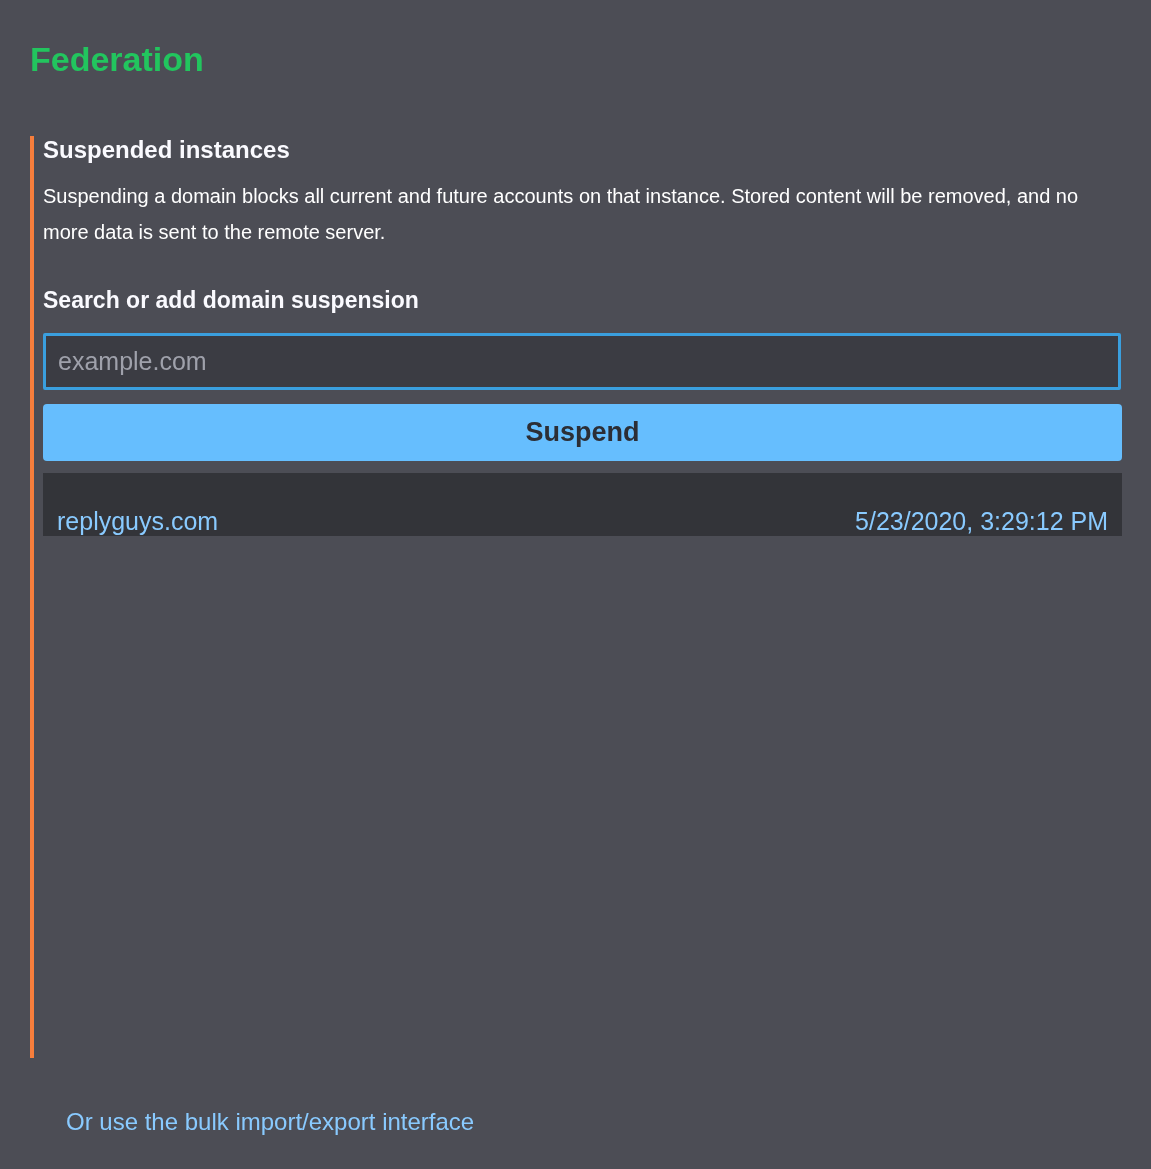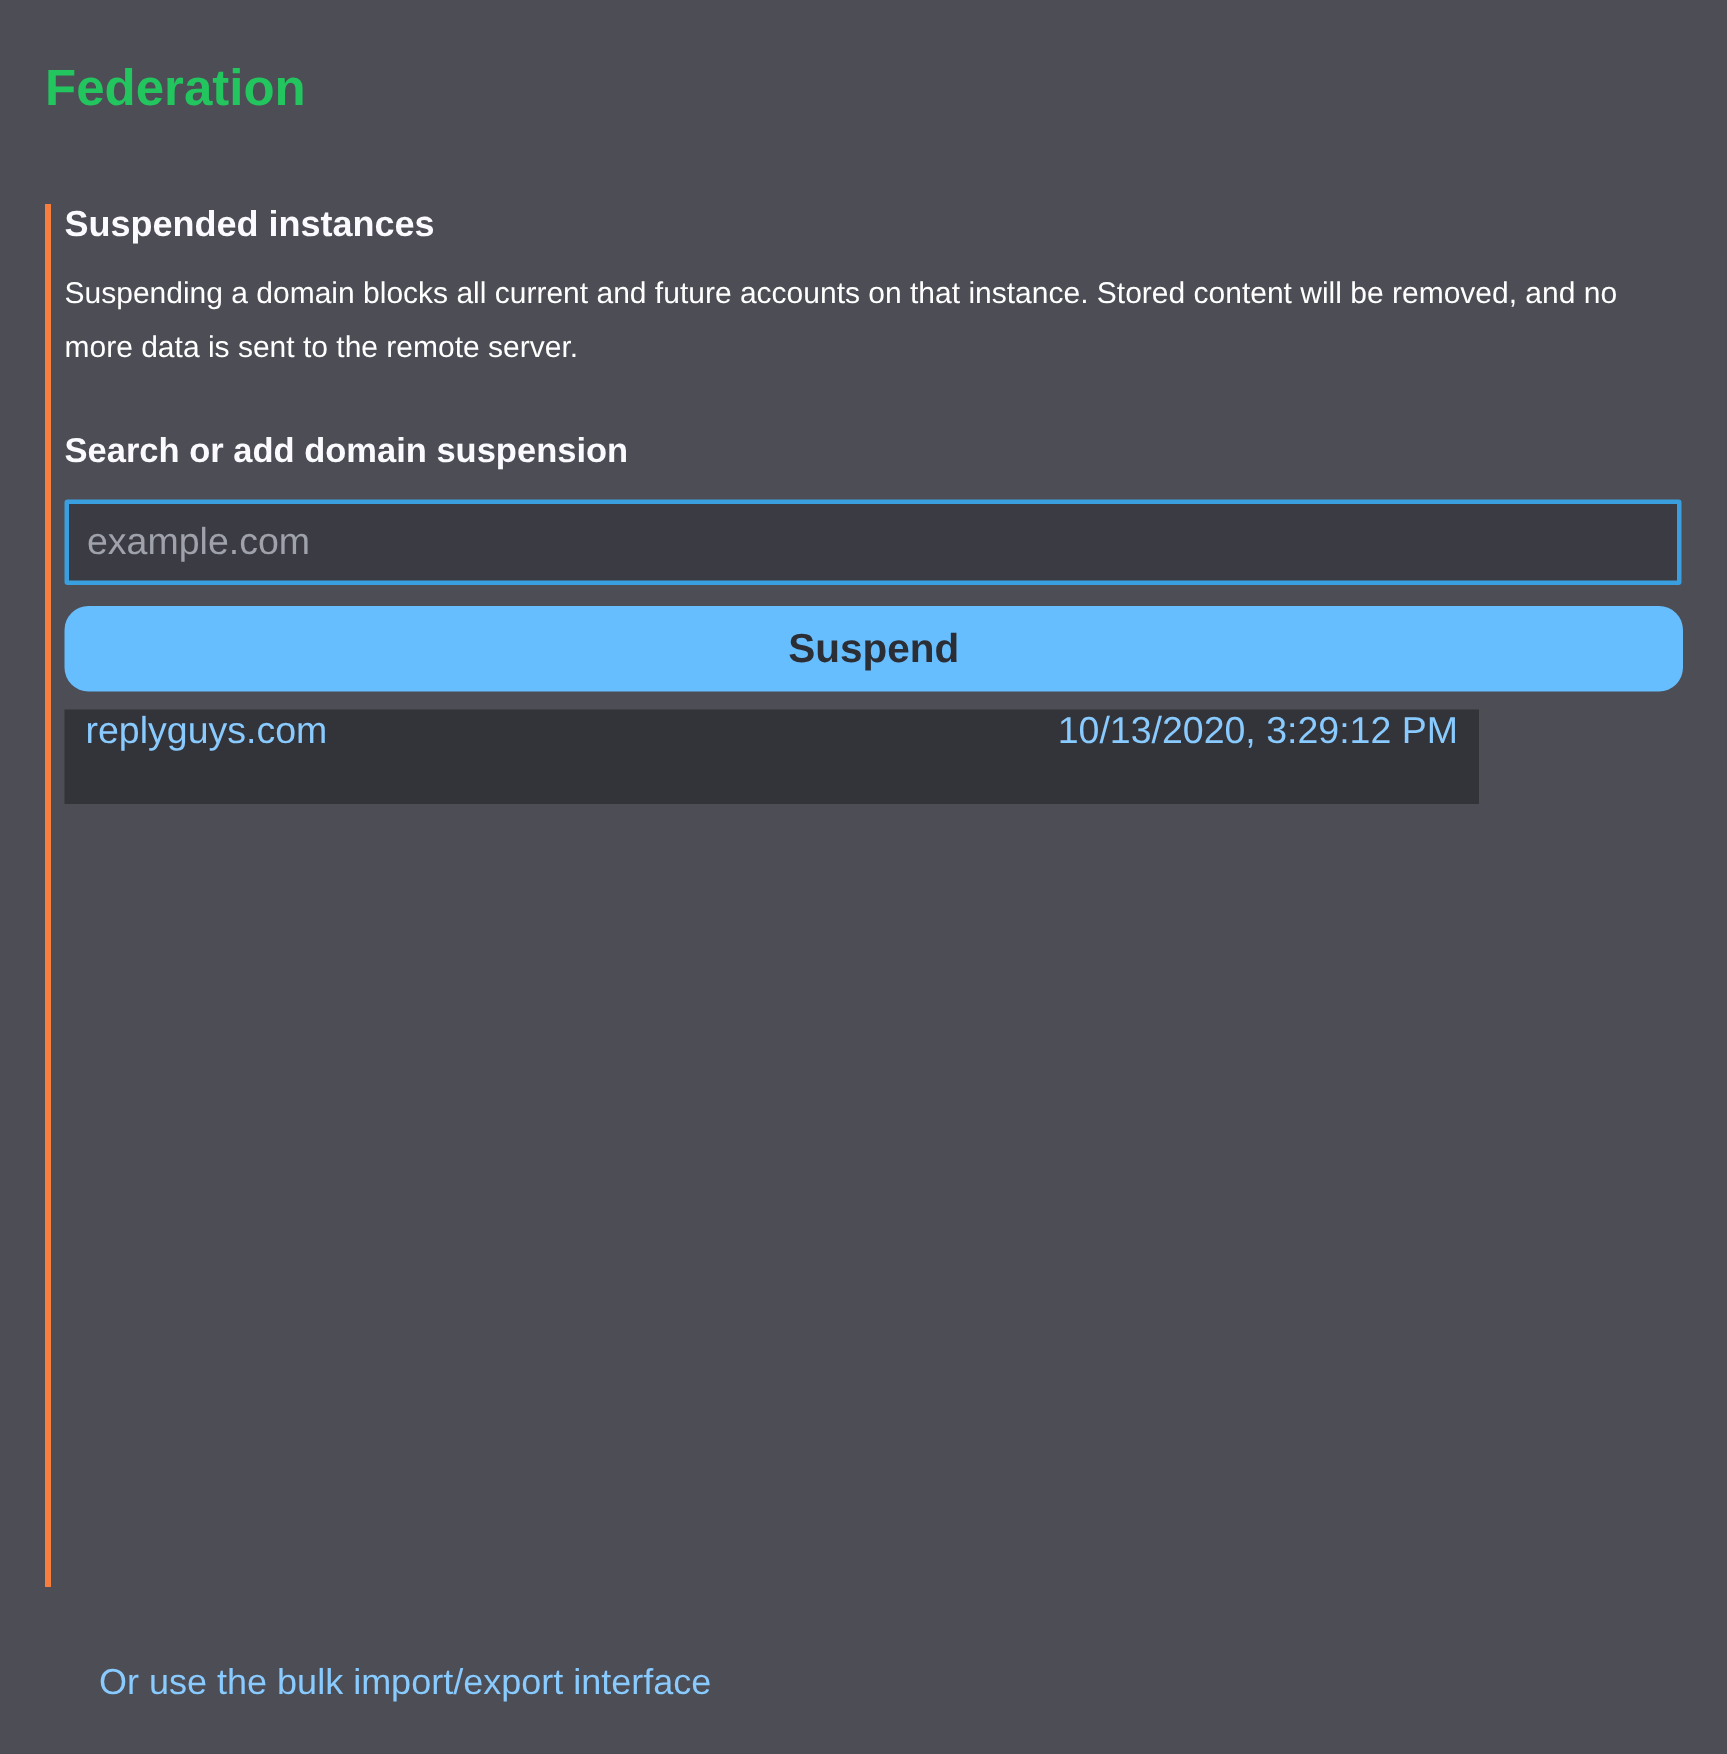--- a/index.html
+++ b/index.html
@@ -65,40 +65,40 @@
   .domain-input::placeholder { color: #9fa1ab; opacity: 1; }
 
   .suspend-btn {
     display: block;
     width: 1079px;
     height: 57px;
     margin-top: 14px;
     background: #66befe;
     color: #2c2e35;
     border: none;
-    border-radius: 16px;
+    border-radius: 4px;
     font-size: 27px;
     font-weight: bold;
     font-family: inherit;
     cursor: pointer;
   }
 
   .count {
     margin-top: 18px;
     font-size: 24px;
     color: #fafaff;
   }
 
   .entry-row {
     margin-top: 12px;
-    width: 943px;
+    width: 1079px;
     height: 63px;
     background: #333439;
     display: flex;
-    align-items: flex-start;
+    align-items: flex-end;
     justify-content: space-between;
     padding: 0 14px;
     text-decoration: none;
     cursor: pointer;
   }
   .entry-domain { color: #89caff; font-size: 25px; }
   .entry-date   { color: #89caff; font-size: 25px; }
 
   .bulk-link {
     display: inline-block;
@@ -124,20 +124,20 @@
 
     <label class="form-label" for="domain-input">Search or add domain suspension</label>
 
     <input id="domain-input" class="domain-input" type="text" placeholder="example.com" style="">
 
     <button class="suspend-btn">Suspend</button>
 
 
     <a class="entry-row">
       <span class="entry-domain">replyguys.com</span>
-      <span class="entry-date">10/13/2020, 3:29:12 PM</span>
+      <span class="entry-date">5/23/2020, 3:29:12 PM</span>
     </a>
 
   </section>
 
   <a class="bulk-link">Or use the bulk import/export interface</a>
 
 </div>
 
 </body></html>

